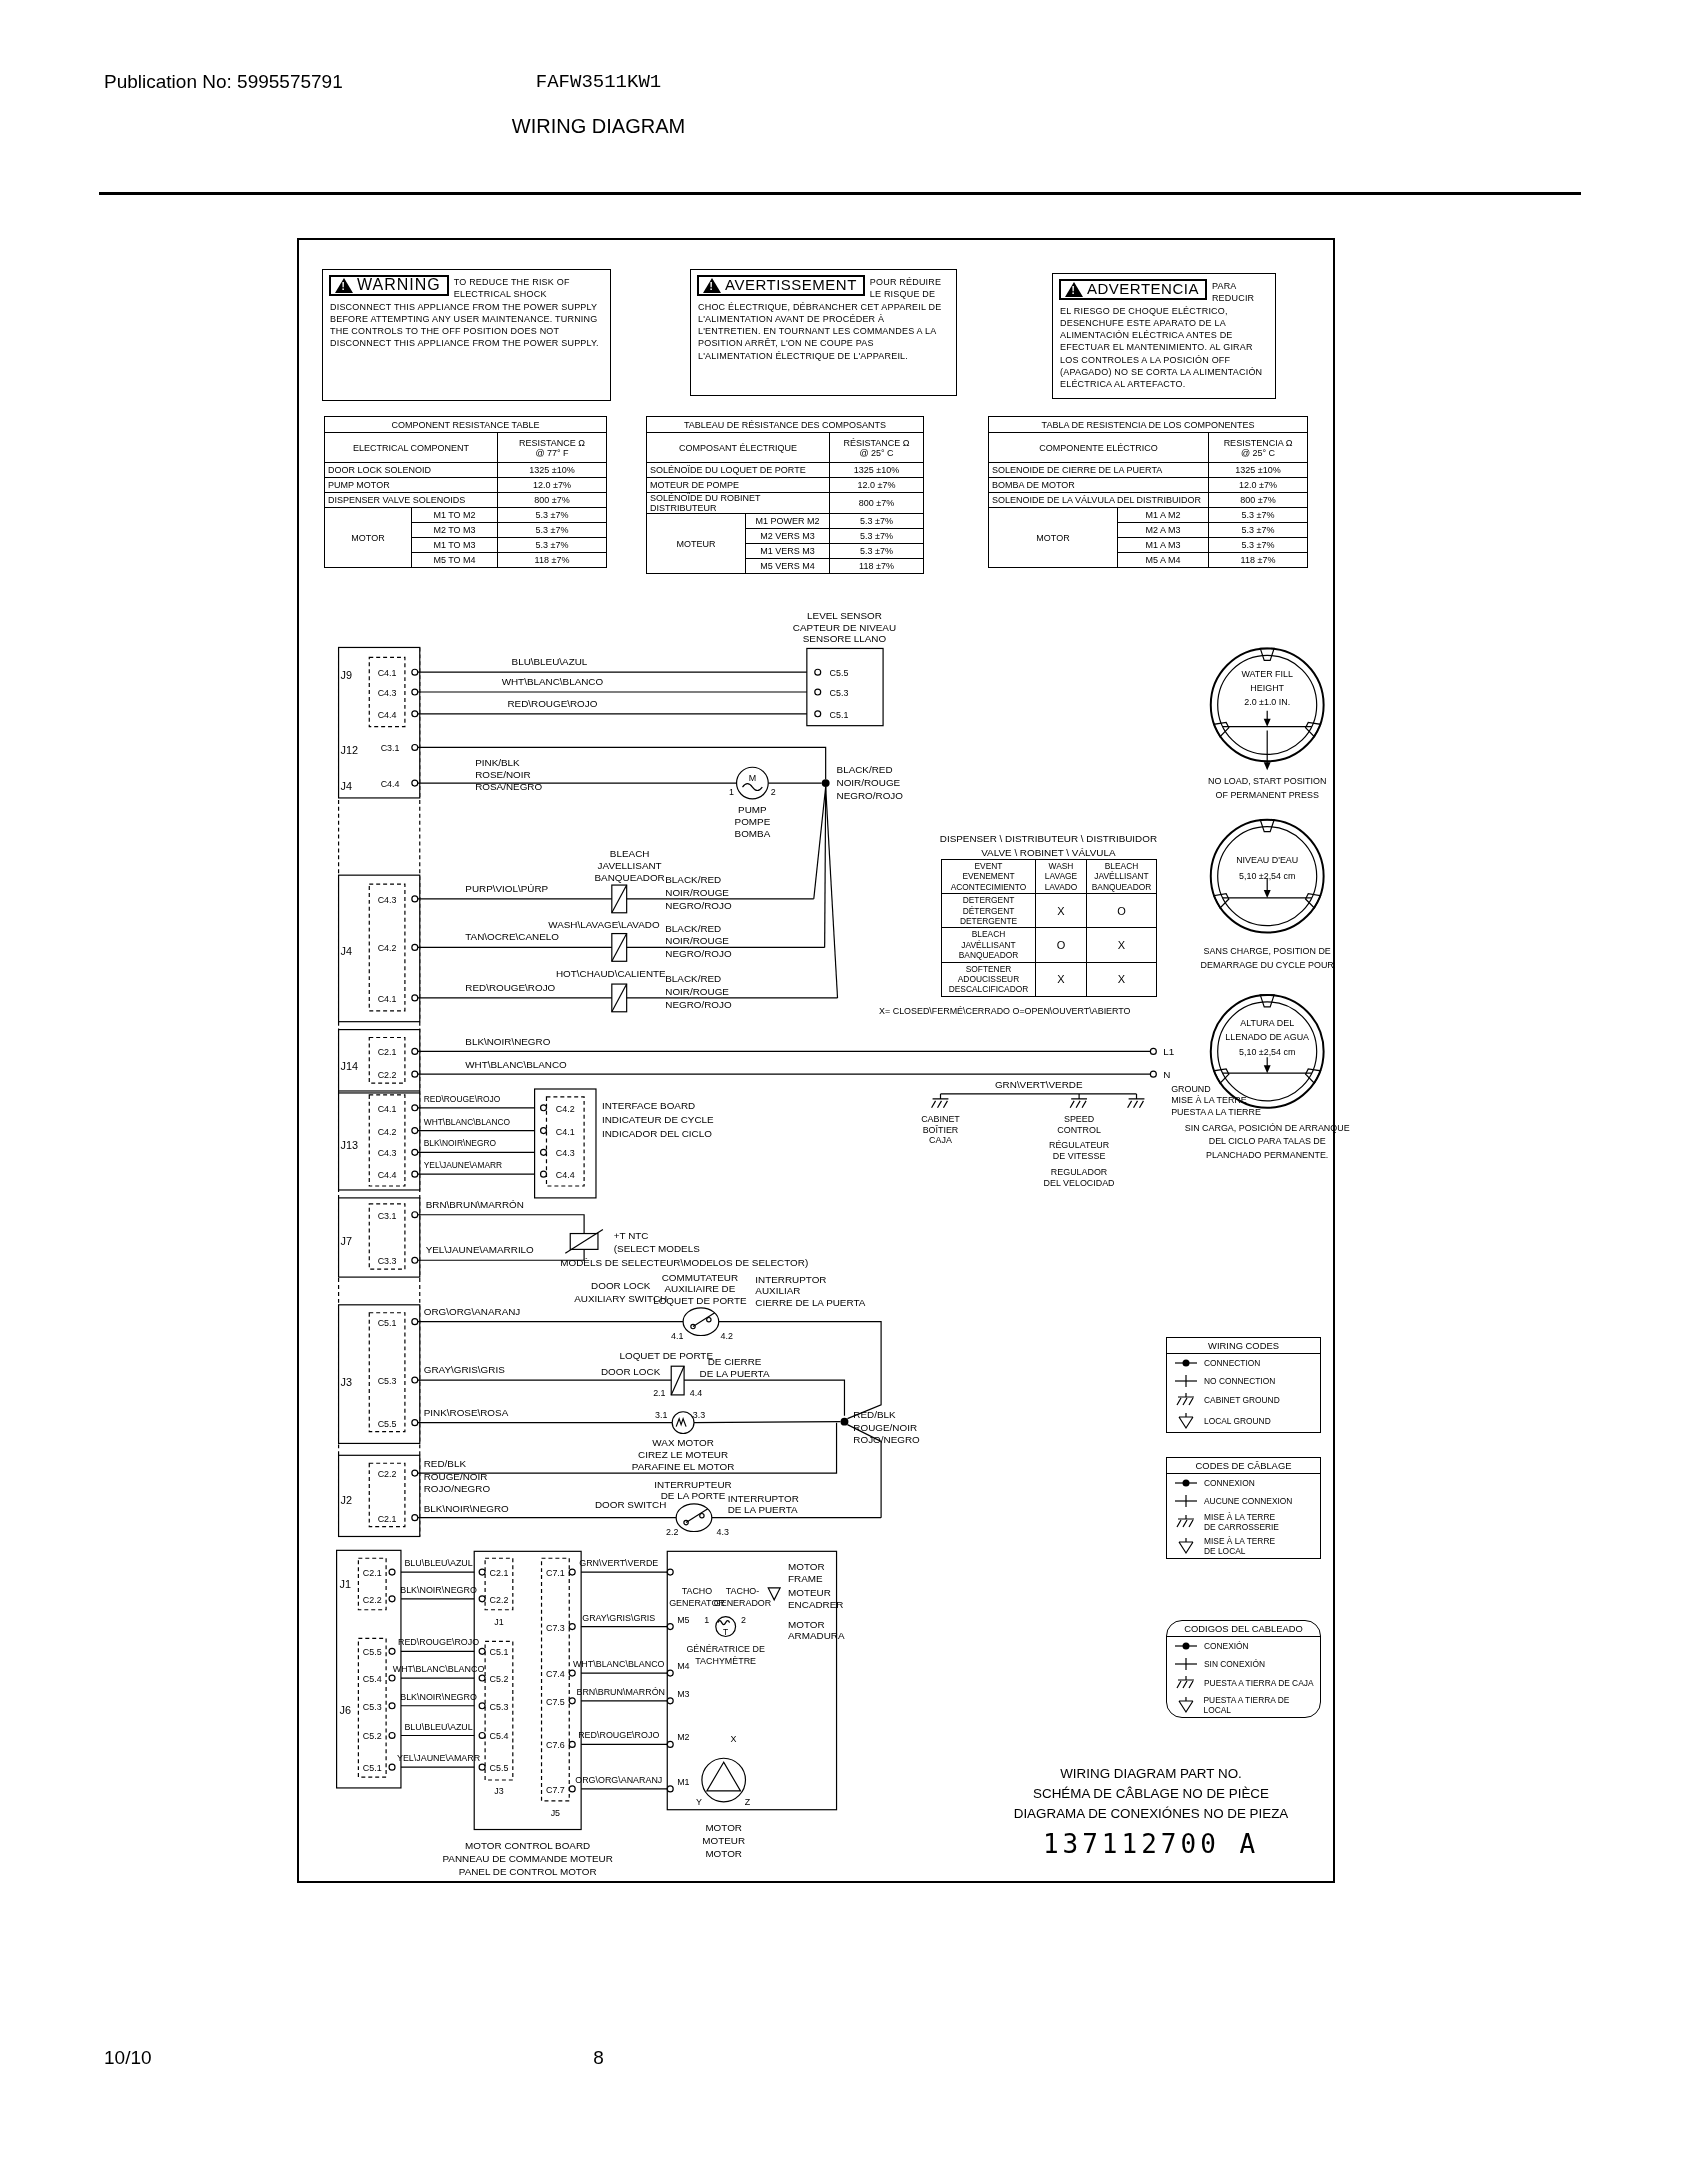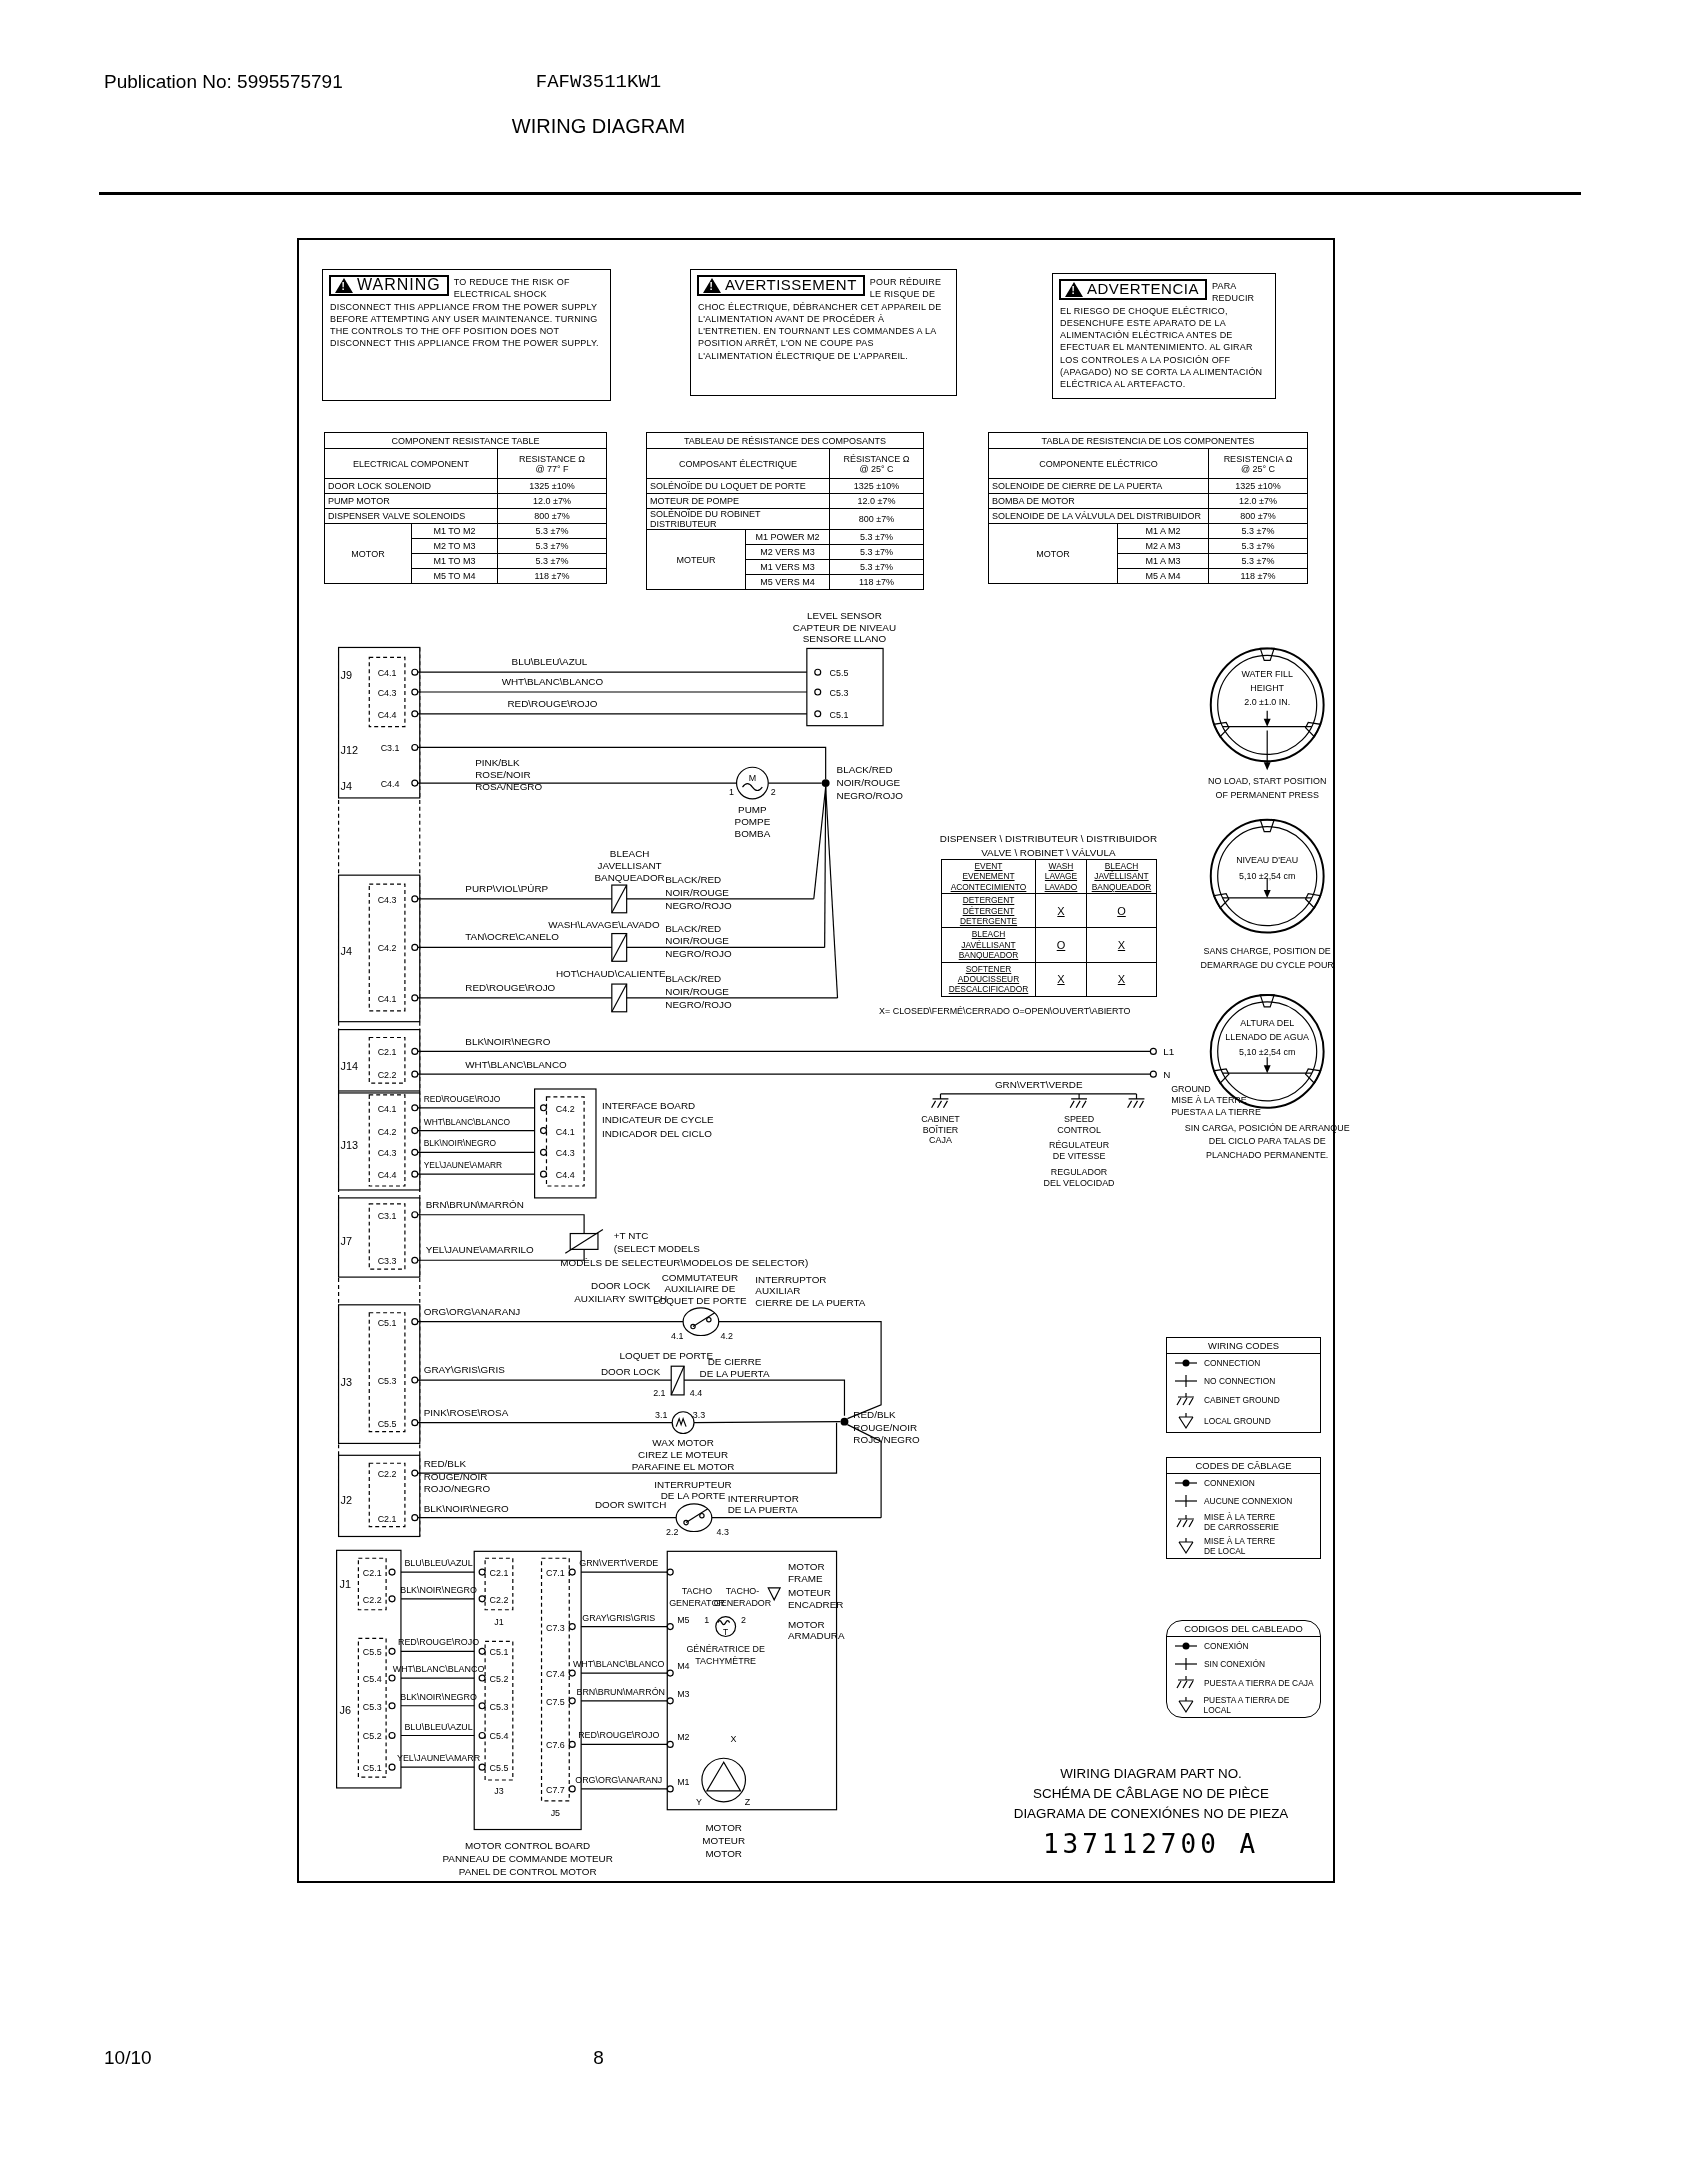--- a/index.html
+++ b/index.html
@@ -18,31 +18,31 @@
   
   .warn { border:1.5px solid #000; padding:6px 7px 4px 7px; font-size:9px; line-height:12.3px; letter-spacing:0.2px; }
   .wtitle { float:left; border:2px solid #000; margin:-1px 5px 2px -1px; padding:1px 6px 1px 4px; font-size:16px; letter-spacing:1px; white-space:nowrap; display:flex; align-items:center; gap:4px; }
   .tri { width:0; height:0; border-left:9px solid transparent; border-right:9px solid transparent; border-bottom:15px solid #000; position:relative; display:inline-block; }
   .tri::after { content:"!"; position:absolute; left:-2.5px; top:3px; color:#fff; font-size:10px; font-weight:bold; }
   .wen { left:322px; top:269px; width:289px; height:132px; }
   .wfr { left:690px; top:269px; width:267px; height:127px; }
   .wes { left:1052px; top:273px; width:224px; height:126px; }
   .wfr .wtitle, .wes .wtitle { font-size:15px; letter-spacing:0.5px; }
   
-  table.rt { border-collapse:collapse; font-size:9px; table-layout:fixed;margin-top:16px; }
+  table.rt { border-collapse:collapse; font-size:9px; table-layout:fixed; }
   table.rt td { border:1.2px solid #000; padding:0 3px; height:15px; text-align:center; }
   table.rt td.l { text-align:left; }
   table.rt td.ttl { height:16px; }
   table.rt td.hdr { height:30px; }
   .rten { left:324px; top:416px; }
   .rtfr { left:646px; top:416px; }
   .rtes { left:988px; top:416px; }
   
   table.dt { border-collapse:collapse; font-size:8.4px; table-layout:fixed; }
-  table.dt td { border:1.2px solid #000; padding:1px 2px; text-align:center; line-height:10.4px;text-decoration:underline; }
+  table.dt td { border:1.2px solid #000; padding:1px 2px; text-align:center; line-height:10.4px; }
   .disp { left:941px; top:859px; }
   .xo { font-size:11px; }
   
   .leg { border:1.5px solid #000; width:155px; font-size:8.4px; }
   .leg .lt { border-bottom:1.5px solid #000; text-align:center; font-size:9.4px; padding:2px 0; }
   .leg .li { display:flex; align-items:center; gap:5px; padding:2px 3px 2px 6px; line-height:10px; }
   .leg1 { left:1166px; top:1337px; }
   .leg2 { left:1166px; top:1457px; }
   .leg3 { left:1166px; top:1620px;border-radius:16px; }
   

